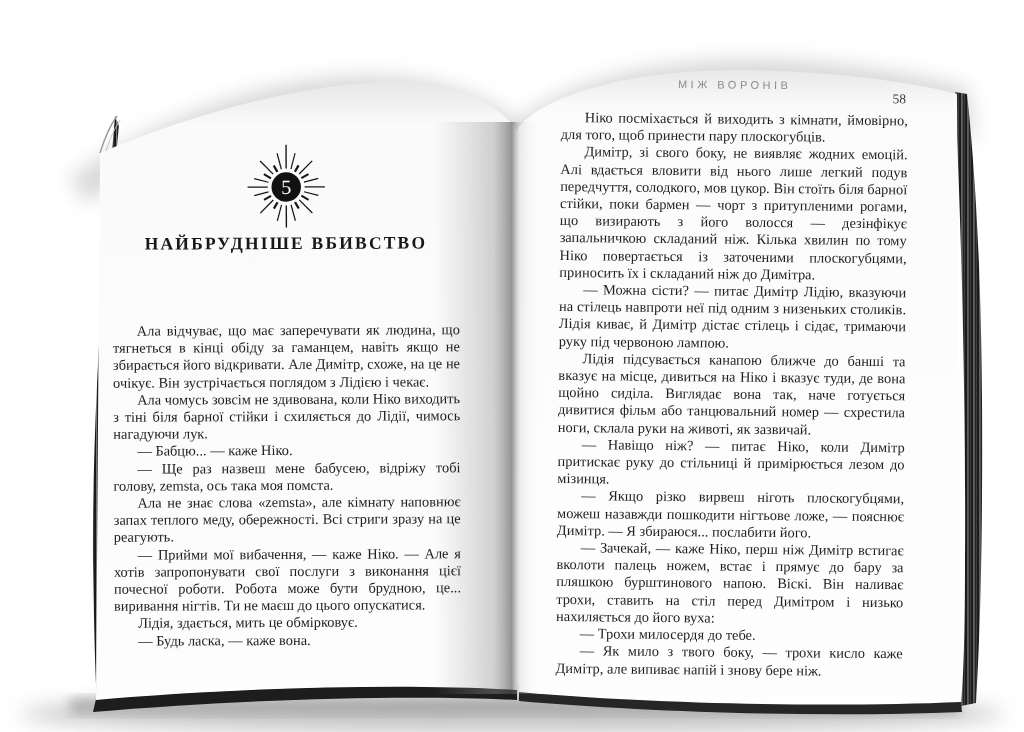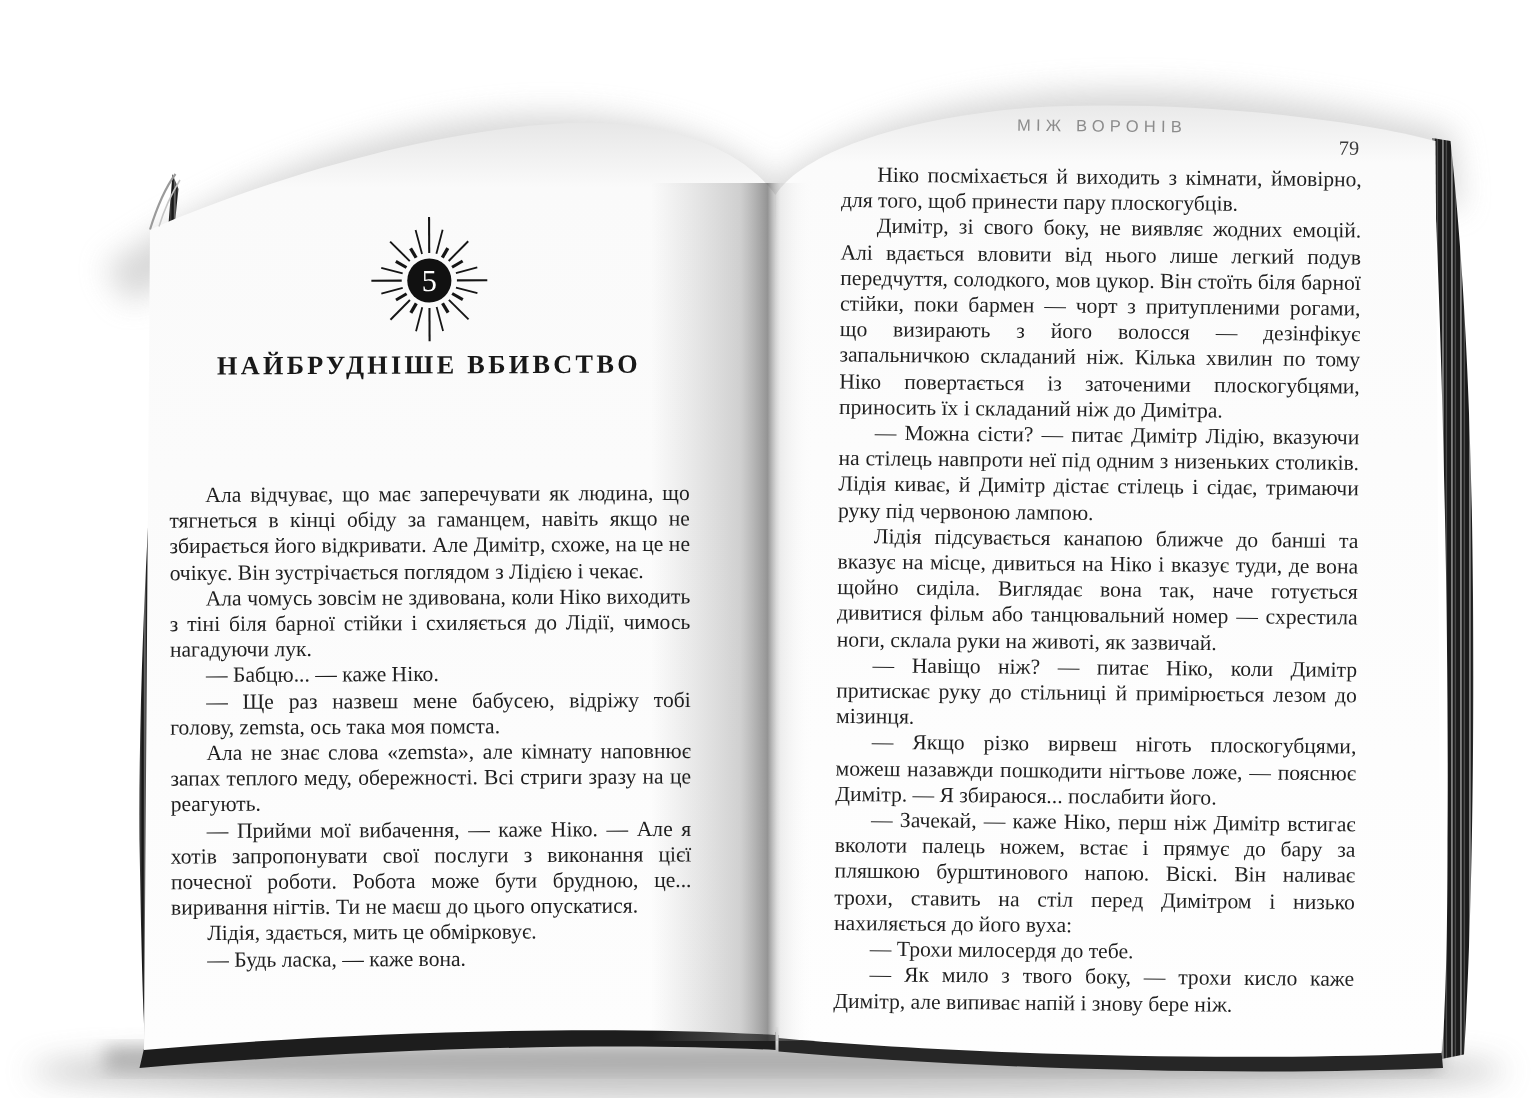--- a/index.html
+++ b/index.html
@@ -140,21 +140,21 @@
       <p>— Прийми мої вибачення, — каже Ніко. — Але я хотів запропонувати свої послуги з виконання цієї почесної роботи. Робота може бути брудною, це... виривання нігтів. Ти не маєш до цього опускатися.</p>
       <p>Лідія, здається, мить це обмірковує.</p>
       <p>— Будь ласка, — каже вона.</p>
     </div>
   </div>
 
   <div class="page-text right-content">
 
     <div class="header-row">
       <div class="running-header">МІЖ ВОРОНІВ</div>
-      <div class="page-number">79</div>
+      <div class="page-number">58</div>
     </div>
 
     <div class="body-copy">
       <p>Ніко посміхається й виходить з кімнати, ймовірно, для того, щоб принести пару плоскогубців.</p>
       <p>Димітр, зі свого боку, не виявляє жодних емоцій. Алі вдається вловити від нього лише легкий подув передчуття, солодкого, мов цукор. Він стоїть біля барної стійки, поки бармен — чорт з притупленими рогами, що визирають з його волосся — дезінфікує запальничкою складаний ніж. Кілька хвилин по тому Ніко повертається із заточеними плоскогубцями, приносить їх і складаний ніж до Димітра.</p>
       <p>— Можна сісти? — питає Димітр Лідію, вказуючи на стілець навпроти неї під одним з низеньких столиків. Лідія киває, й Димітр дістає стілець і сідає, тримаючи руку під червоною лампою.</p>
       <p>Лідія підсувається канапою ближче до банші та вказує на місце, дивиться на Ніко і вказує туди, де вона щойно сиділа. Виглядає вона так, наче готується дивитися фільм або танцювальний номер — схрестила ноги, склала руки на животі, як зазвичай.</p>
       <p>— Навіщо ніж? — питає Ніко, коли Димітр притискає руку до стільниці й примірюється лезом до мізинця.</p>
       <p>— Якщо різко вирвеш ніготь плоскогубцями, можеш назавжди пошкодити нігтьове ложе, — пояснює Димітр. — Я збираюся... послабити його.</p>
       <p>— Зачекай, — каже Ніко, перш ніж Димітр встигає вколоти палець ножем, встає і прямує до бару за пляшкою бурштинового напою. Віскі. Він наливає трохи, ставить на стіл перед Димітром і низько нахиляється до його вуха:</p>

